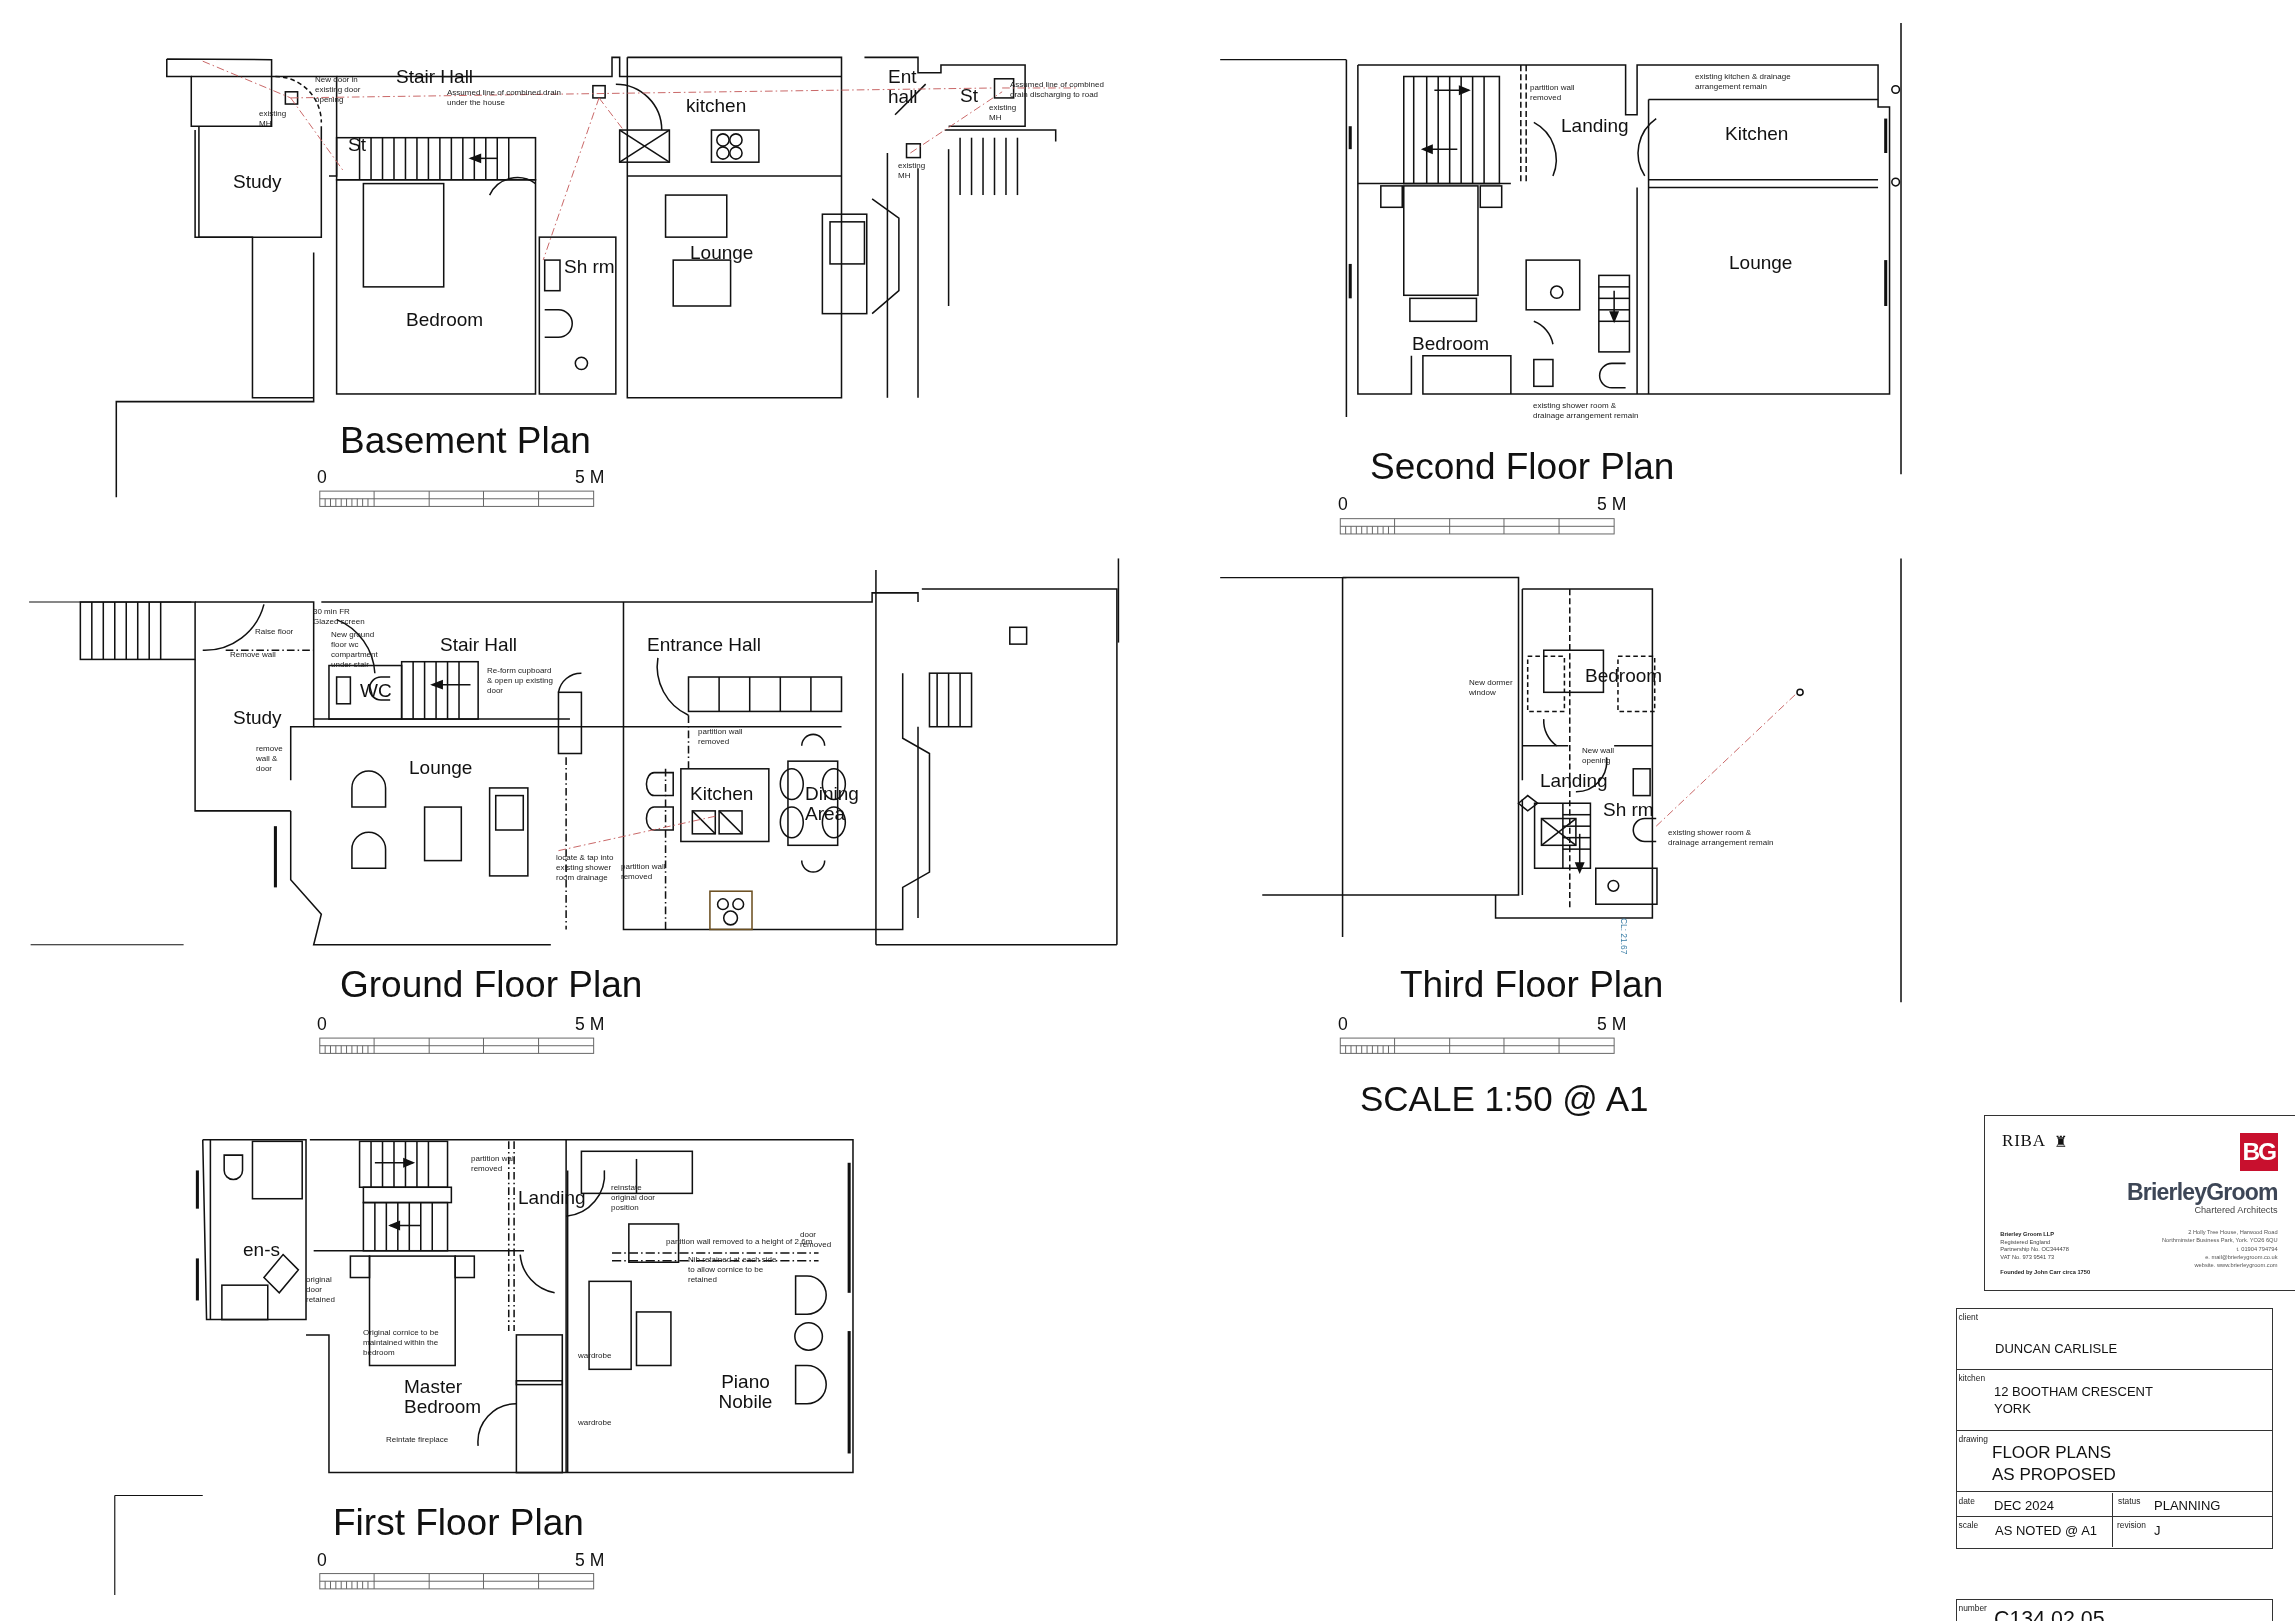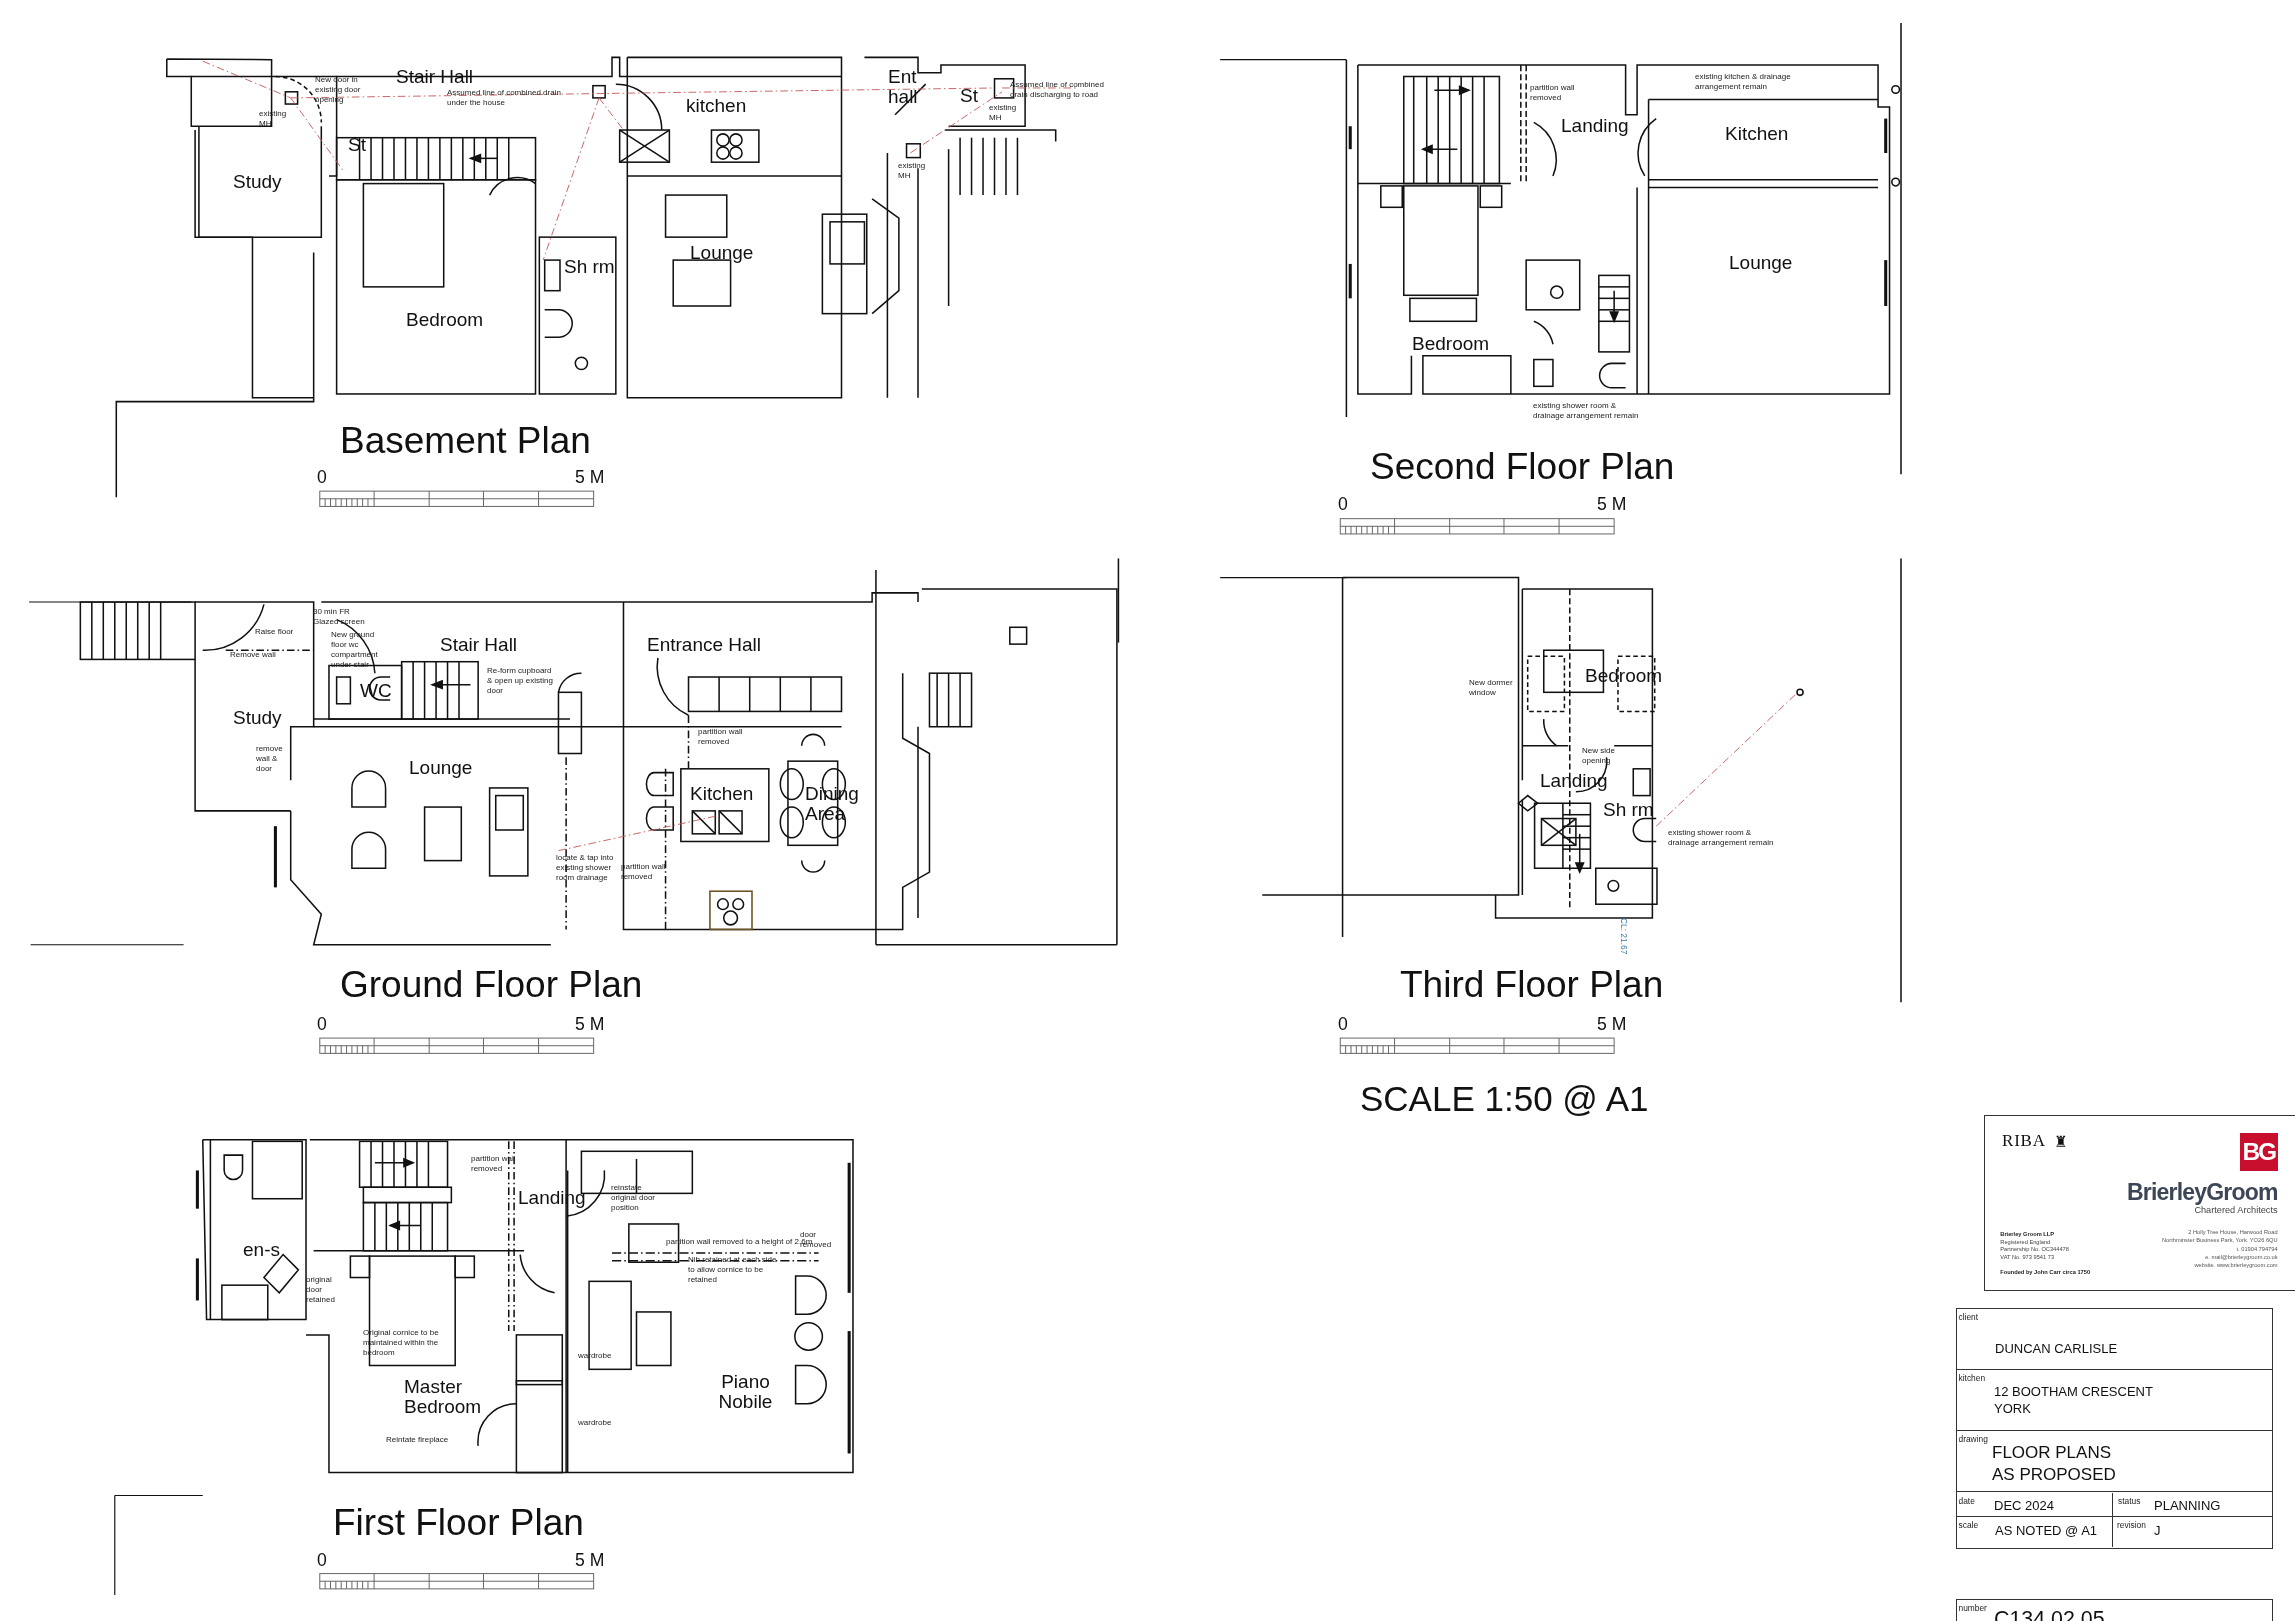--- a/index.html
+++ b/index.html
@@ -533,21 +533,21 @@
   <span class="lbl plan-title" style="left:340px;top:966px">Ground Floor Plan</span>
   <span class="lbl scale-num" style="left:317px;top:1015px">0</span>
   <span class="lbl scale-num" style="left:575px;top:1015px">5 M</span>
 </div>
 
 <div>
   <span class="lbl room" style="left:1585px;top:666px">Bedroom</span>
   <span class="lbl room" style="left:1540px;top:771px">Landing</span>
   <span class="lbl room" style="left:1603px;top:800px">Sh rm</span>
   <span class="lbl note" style="left:1469px;top:678px;width:46px;white-space:normal">New dormer window</span>
-  <span class="lbl note" style="left:1582px;top:746px;width:38px;white-space:normal">New side opening</span>
+  <span class="lbl note" style="left:1582px;top:746px;width:38px;white-space:normal">New wall opening</span>
   <span class="lbl note" style="left:1668px;top:828px;width:115px;white-space:normal">existing shower room &amp; drainage arrangement remain</span>
   <span class="lbl cl-tag" style="left:1628px;top:918px">CL: 21.67</span>
   <span class="lbl plan-title" style="left:1400px;top:966px">Third Floor Plan</span>
   <span class="lbl scale-num" style="left:1338px;top:1015px">0</span>
   <span class="lbl scale-num" style="left:1597px;top:1015px">5 M</span>
   <span class="lbl scale-note" style="left:1360px;top:1081px">SCALE 1:50 @ A1</span>
 </div>
 
 <div>
   <span class="lbl room" style="left:243px;top:1240px">en-s</span>

